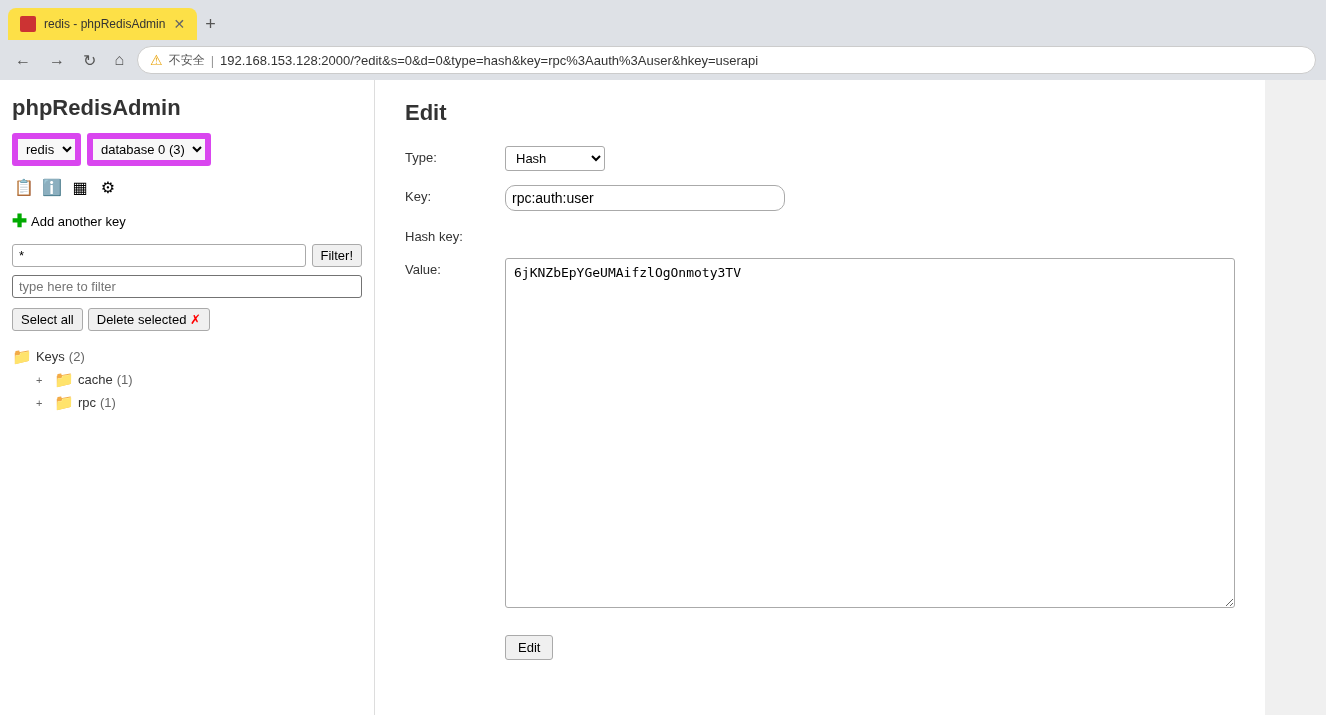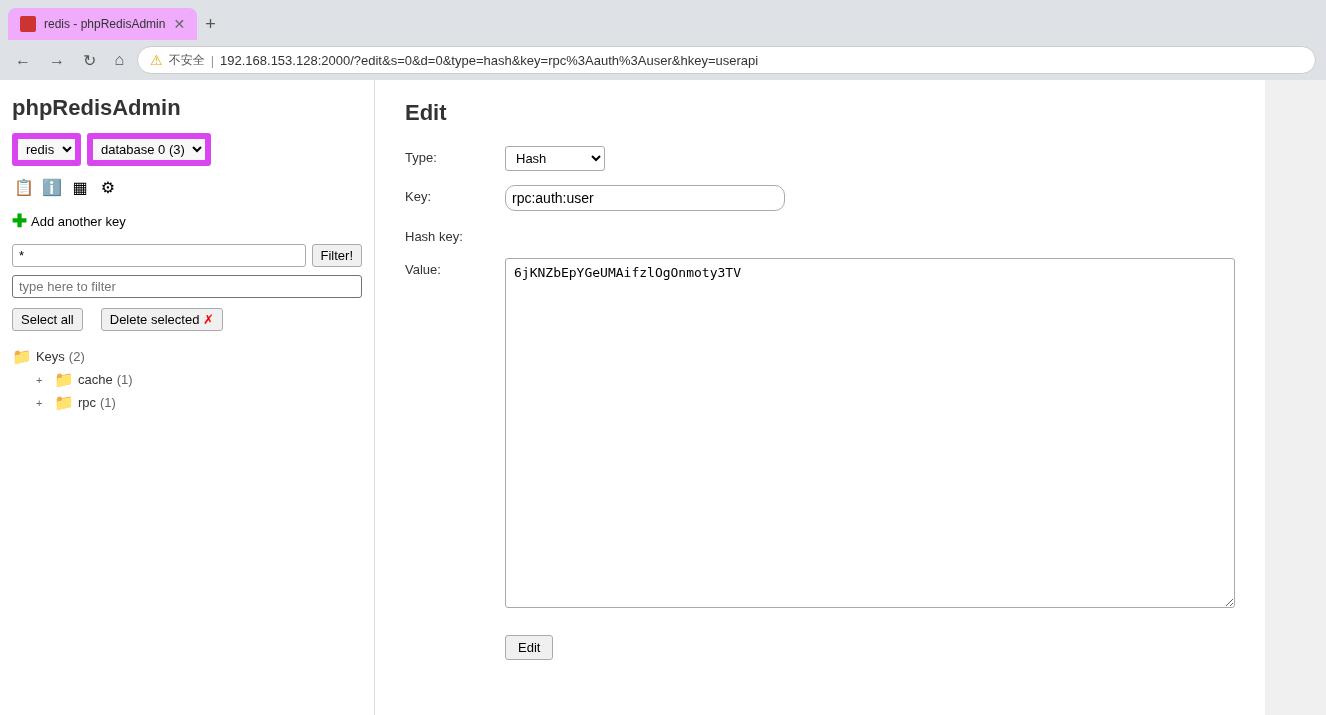--- a/index.html
+++ b/index.html
@@ -13,21 +13,21 @@
     .tab-bar {
       display: flex;
       align-items: center;
       padding: 8px 8px 0 8px;
       background: #dee1e6;
       height: 40px;
     }
     .tab {
       display: flex;
       align-items: center;
-      background: #f0abfc;
+      background: #fde047;
       border-radius: 8px 8px 0 0;
       padding: 6px 12px;
       font-size: 13px;
       color: #333;
       min-width: 180px;
       height: 32px;
       position: relative;
     }
     .tab-favicon {
       width: 16px;
@@ -180,21 +180,21 @@
     .type-filter-input {
       width: 100%;
       padding: 3px 6px;
       font-size: 13px;
       border: 1px solid #737373;
       border-radius: 3px;
       margin-bottom: 10px;
     }
     .select-delete-row {
       display: flex;
-      gap: 18px;
+      gap: 5px;
       margin-bottom: 14px;
       align-items: center;
     }
     .select-all-btn, .delete-selected-btn {
       padding: 3px 8px;
       font-size: 13px;
       border: 1px solid #aaa;
       background: #f0f0f0;
       cursor: pointer;
       border-radius: 3px;

